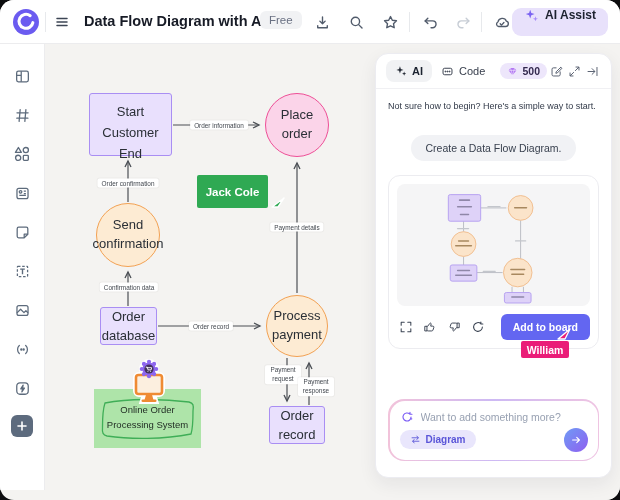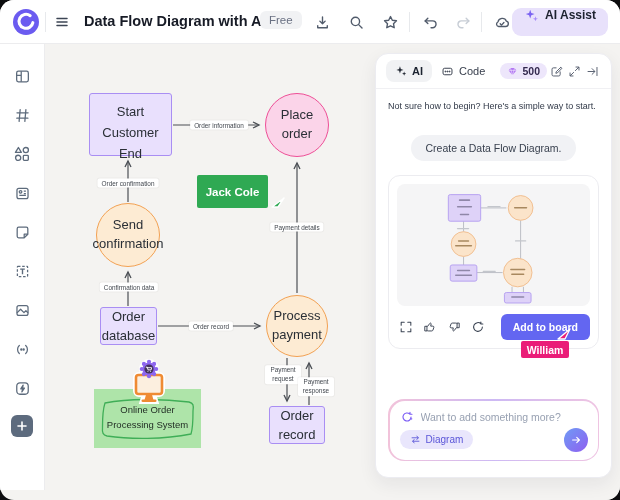--- a/index.html
+++ b/index.html
@@ -57,21 +57,21 @@
   .cf-icon { background:none; border:none; cursor:pointer; width:17px; height:17px; display:flex; align-items:center; justify-content:center; padding:0; }
   .add-board { margin-left:auto; background:#6366f1; color:#fff; border:none; border-radius:6px; font-size:10.5px; font-weight:600; padding:7px 12px; cursor:pointer; }
   .tag-william { left:145px; top:287px; width:48px; height:17px; font-size:10.5px; background:#ea1d78; border-radius:2px; }
   .wm-cursor { left:180px; top:271px; }
   .input-wrap { position:absolute; left:12px; right:12px; bottom:16px; height:62px; border-radius:16px; padding:1.5px; background:linear-gradient(90deg,#f2c3da,#cdb9f4,#efc4e2); }
   .input-inner { background:#fff; border-radius:15px; height:100%; padding:9px 10px 8px; display:flex; flex-direction:column; }
   .input-row1 { display:flex; align-items:center; gap:7px; }
   .input-row1 input { border:none; outline:none; flex:1; font-size:10.5px; color:#3a4150; background:transparent; font-family:"Liberation Sans",sans-serif; }
   .input-row1 input::placeholder { color:#98a1b2; }
   .input-row2 { margin-top:auto; display:flex; align-items:center; }
-  .mode-chip { display:flex; align-items:center; gap:5px; background:#e9e6fc; border:none; border-radius:10px; padding:4px 10px; font-size:10px; font-weight:400; color:#5a55d8; cursor:pointer; }
+  .mode-chip { display:flex; align-items:center; gap:5px; background:#e9e6fc; border:none; border-radius:10px; padding:4px 10px; font-size:10px; font-weight:700; color:#5a55d8; cursor:pointer; }
   .send-btn { margin-left:auto; width:24px; height:24px; border:none; border-radius:50%; background:linear-gradient(135deg,#6f9bf5,#8f5ff0); display:flex; align-items:center; justify-content:center; cursor:pointer; }
 </style>
 </head>
 <body>
 
 <div class="window">
 
   <header class="topbar">
     <div class="logo">
       <svg width="26" height="26" viewBox="0 0 26 26">

